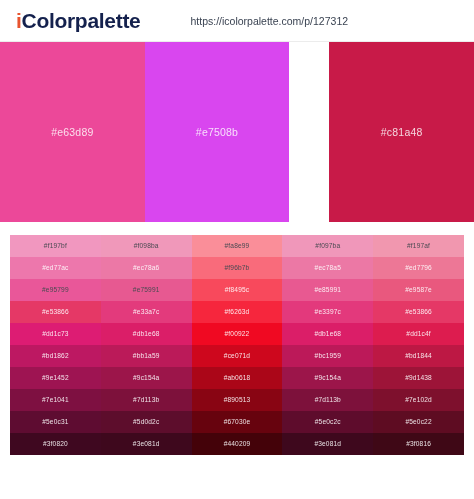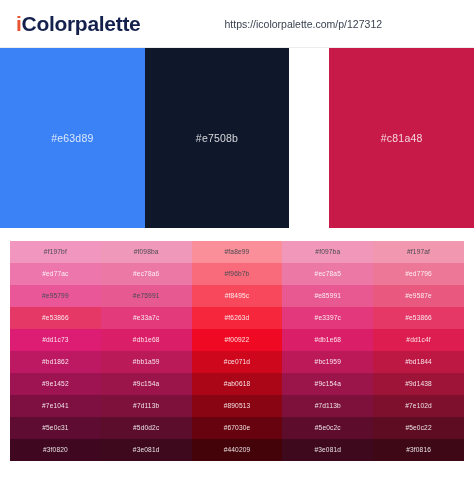--- a/index.html
+++ b/index.html
@@ -17,38 +17,38 @@
     position: relative;
     width: 474px;
     height: 499px;
     background: #ffffff;
     box-sizing: border-box;
   }
 
   
   .header {
     position: relative;
-    height: 48px;
+    height: 42px;
     display: flex;
     align-items: center;
     background: #ffffff;
     border-bottom: 1px solid #ececec;
     box-sizing: border-box;
   }
   .logo {
     margin-left: 16px;
     font-size: 21px;
     font-weight: bold;
     letter-spacing: -0.3px;
     white-space: nowrap;
   }
   .logo .logo-i { color: #e8542f; }
   .logo .logo-rest { color: #14214d; }
   .url {
-    margin-left: 84px;
+    margin-left: 50px;
     font-size: 10.5px;
     color: #3a4352;
     white-space: nowrap;
     text-align: center;
   }
 
   
   .swatch-band {
     display: flex;
     width: 474px;
@@ -104,24 +104,24 @@
 <body>
 
 <div class="page">
 
   <div class="header">
     <div class="logo"><span class="logo-i">i</span><span class="logo-rest">Colorpalette</span></div>
     <div class="url">https://icolorpalette.com/p/127312</div>
   </div>
 
   <div class="swatch-band" id="swatch-band">
-      <div class="swatch" style="background: #3b82f6;">
+      <div class="swatch" style="background: #ec4899;">
         <span class="swatch-label">#e63d89</span>
       </div>
-      <div class="swatch" style="background: #0f172a;">
+      <div class="swatch" style="background: #d946ef;">
         <span class="swatch-label">#e7508b</span>
       </div>
       <div class="swatch" style="background: rgb(200, 26, 72); margin-left: 40px;">
         <span class="swatch-label">#c81a48</span>
       </div>
     </div>
 
   <div class="grid-wrap">
     <div class="grid" id="shade-grid">
         <div class="grid-row">

